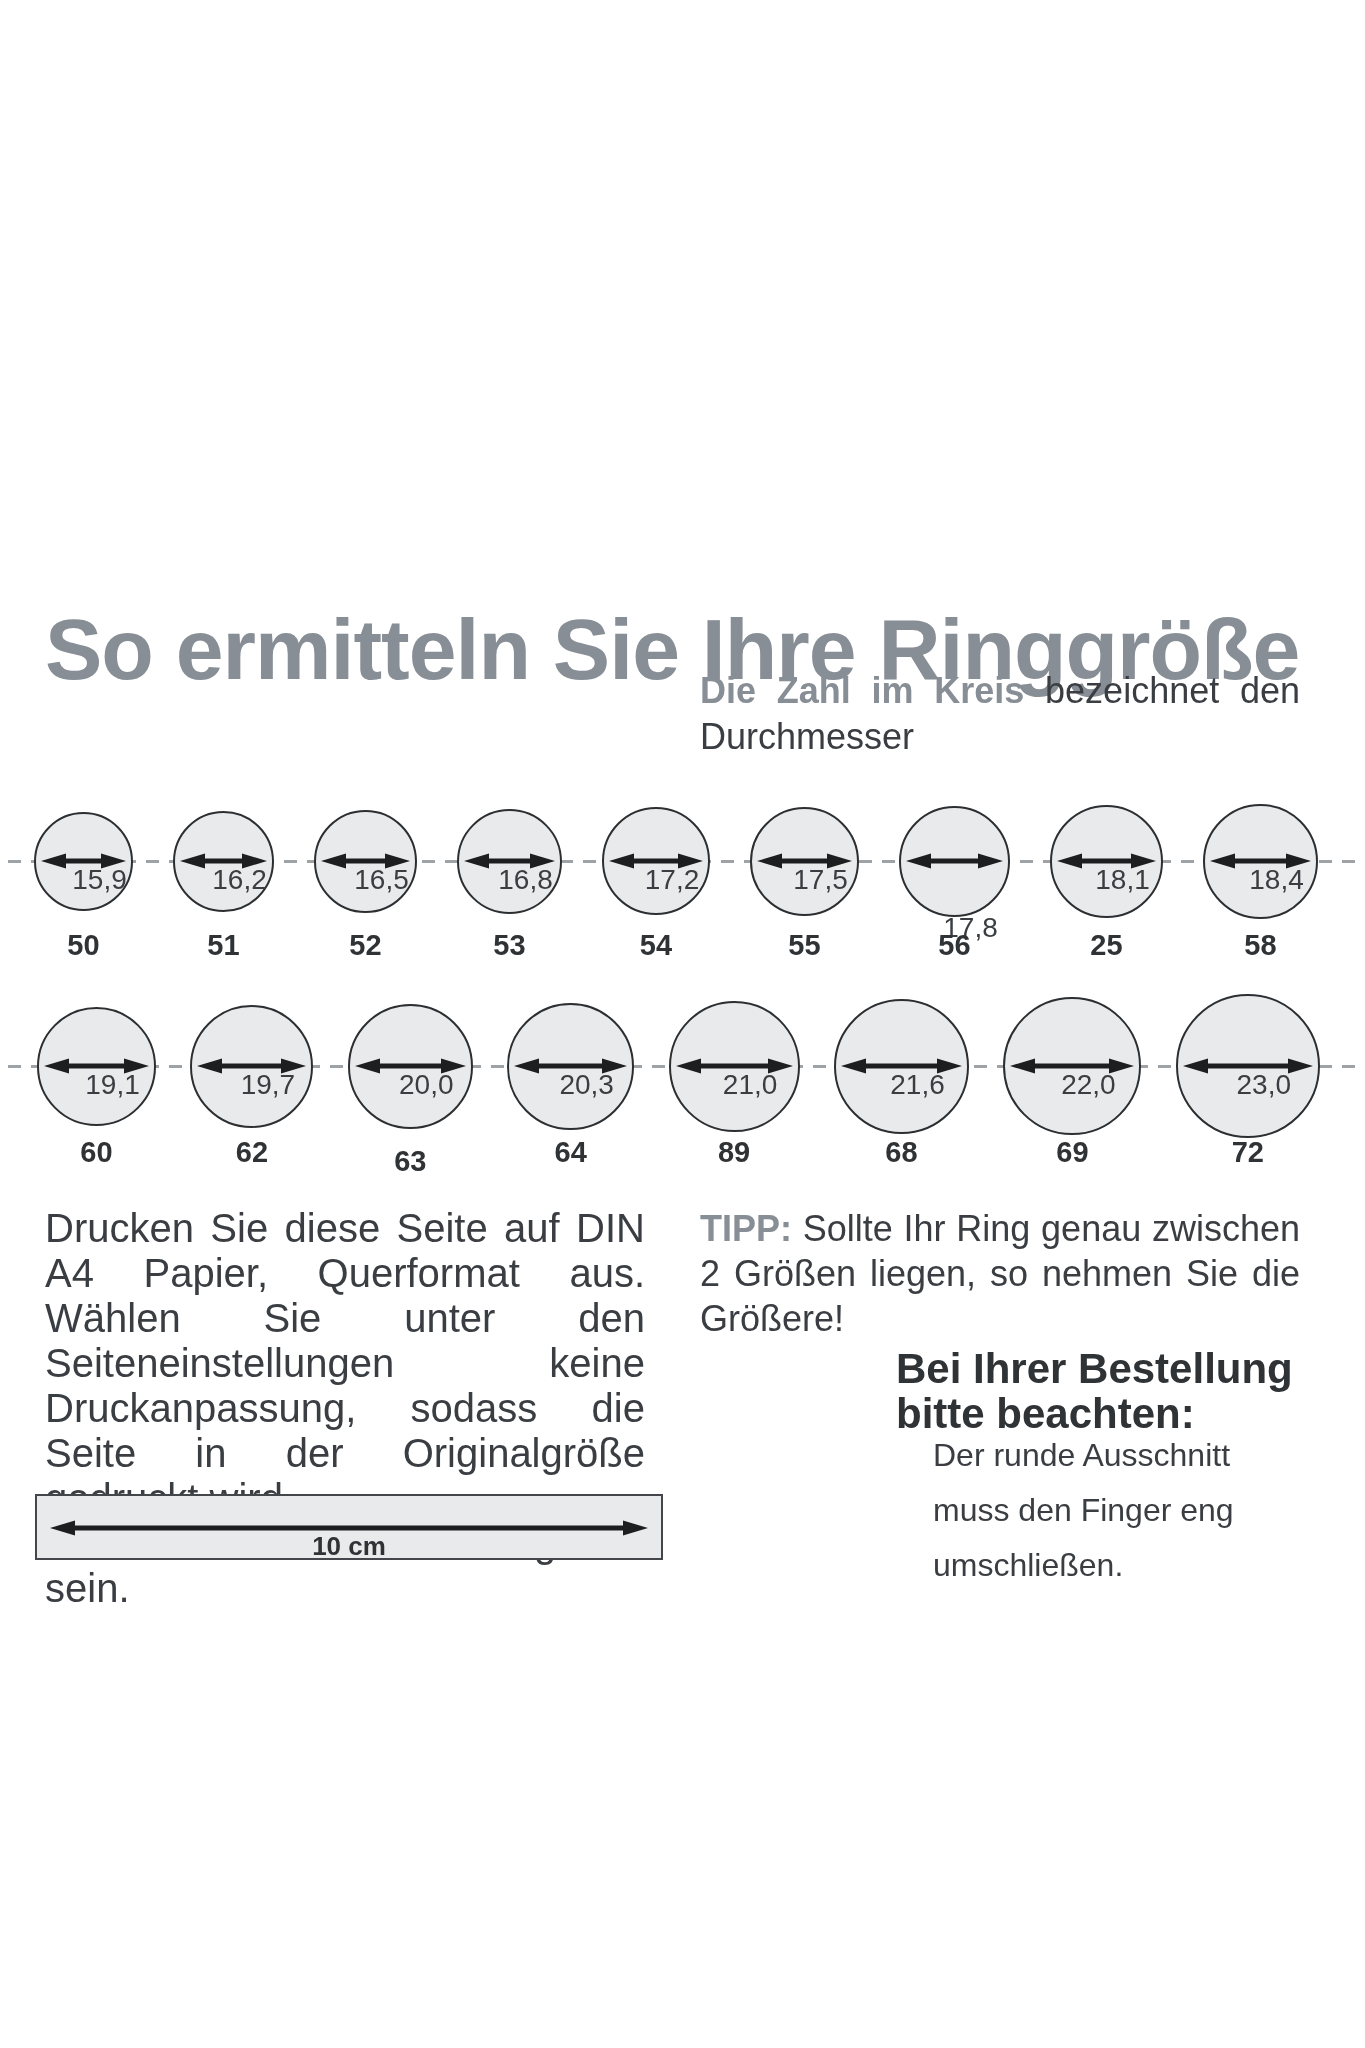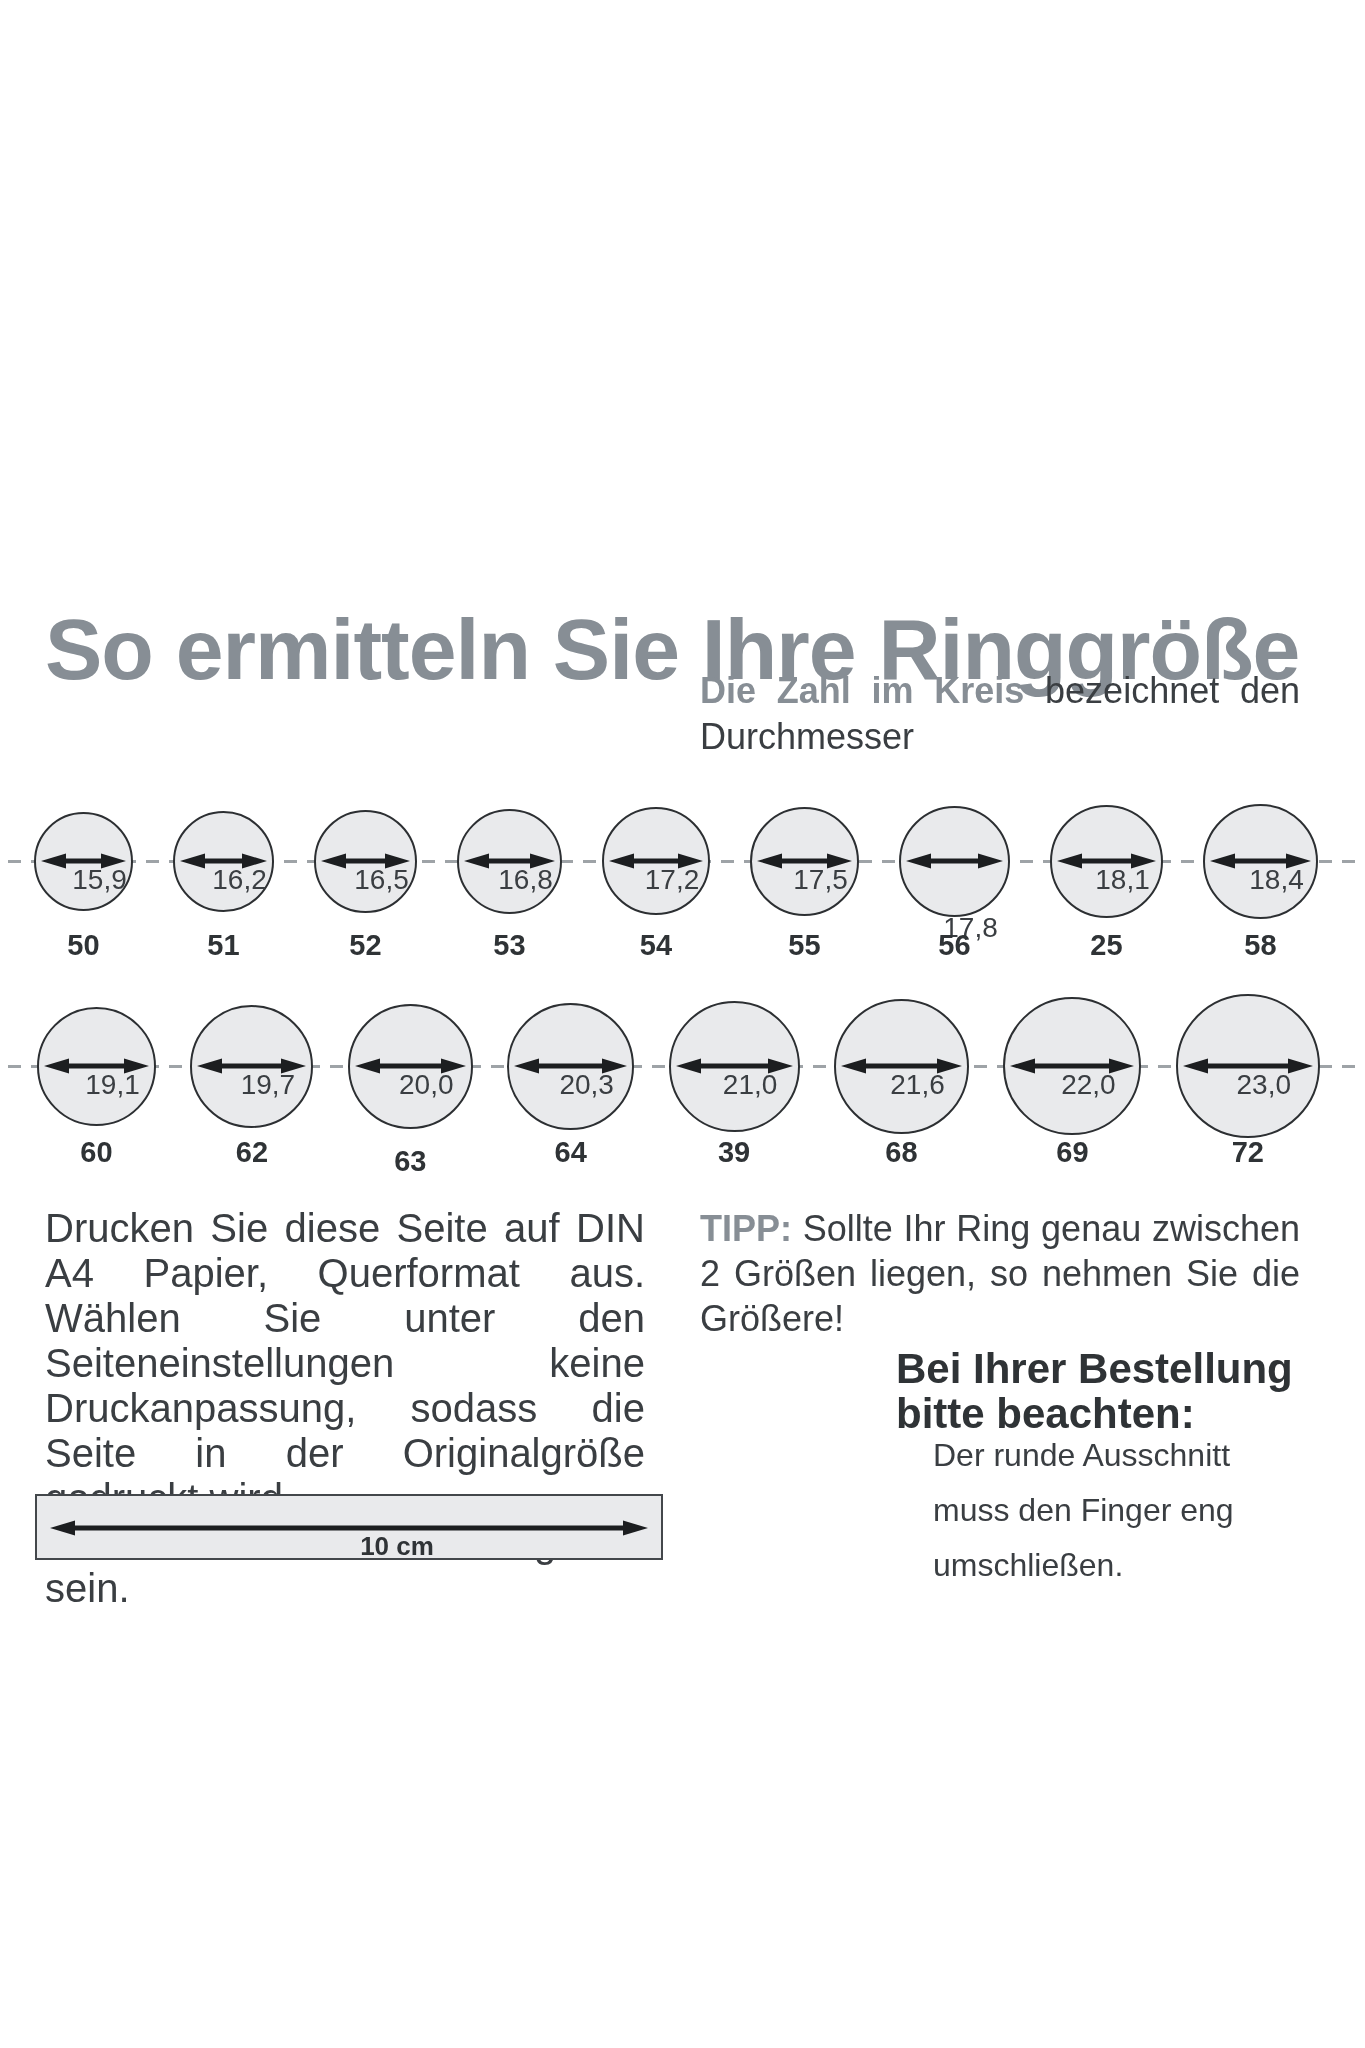--- a/index.html
+++ b/index.html
@@ -73,21 +73,20 @@
     left: 35px; top: 1494px; width: 628px; height: 66px;
     box-sizing: border-box;
     background: var(--ruler-fill, #E9EAEC);
     border: 2px solid var(--ruler-border, #43474B);
   }
   .ruler-arrow { position: absolute; left: 11px; top: 20px; }
   .ruler-label {
     position: absolute; left: 0; top: 35px; width: 100%;
     text-align: center; font-size: 26px; font-weight: bold;
     color: var(--label-dark, #2F3336);
-    padding-left: 48px;
   }
 
   
   .tip-text {
     left: 700px; top: 1206px; width: 600px;
     font-size: 36px; line-height: 45px;
     text-align: justify;
   }
   .order-heading {
     left: 896px; top: 1346px; width: 410px;
@@ -249,21 +248,21 @@
         <div class="size-label" style="top: 132.5px;">64</div>
       </div>
       <div class="ring" style="left: 668.6px; top: -65.5px; width: 131px; height: 171.5px;">
         <div class="disc" style="height: 131px;"></div>
         <svg width="121" height="24" viewBox="0 0 121 24" class="dia-arrow" style="top: 53.5px;">
           <line x1="18" y1="12" x2="103" y2="12" stroke="#1C1E20" stroke-width="5"></line>
           <polygon points="2,12 27,4.5 27,19.5" fill="#1C1E20"></polygon>
           <polygon points="119,12 94,4.5 94,19.5" fill="#1C1E20"></polygon>
         </svg>
         <div class="dia-value" style="top: 69.5px;">21,0</div>
-        <div class="size-label" style="top: 134.5px;">39</div>
+        <div class="size-label" style="top: 134.5px;">89</div>
       </div>
       <div class="ring" style="left: 834px; top: -67.5px; width: 135px; height: 173.5px;">
         <div class="disc" style="height: 135px;"></div>
         <svg width="125" height="24" viewBox="0 0 125 24" class="dia-arrow" style="top: 55.5px;">
           <line x1="18" y1="12" x2="107" y2="12" stroke="#1C1E20" stroke-width="5"></line>
           <polygon points="2,12 27,4.5 27,19.5" fill="#1C1E20"></polygon>
           <polygon points="123,12 98,4.5 98,19.5" fill="#1C1E20"></polygon>
         </svg>
         <div class="dia-value" style="top: 71.5px;">21,6</div>
         <div class="size-label" style="top: 136.5px;">68</div>

